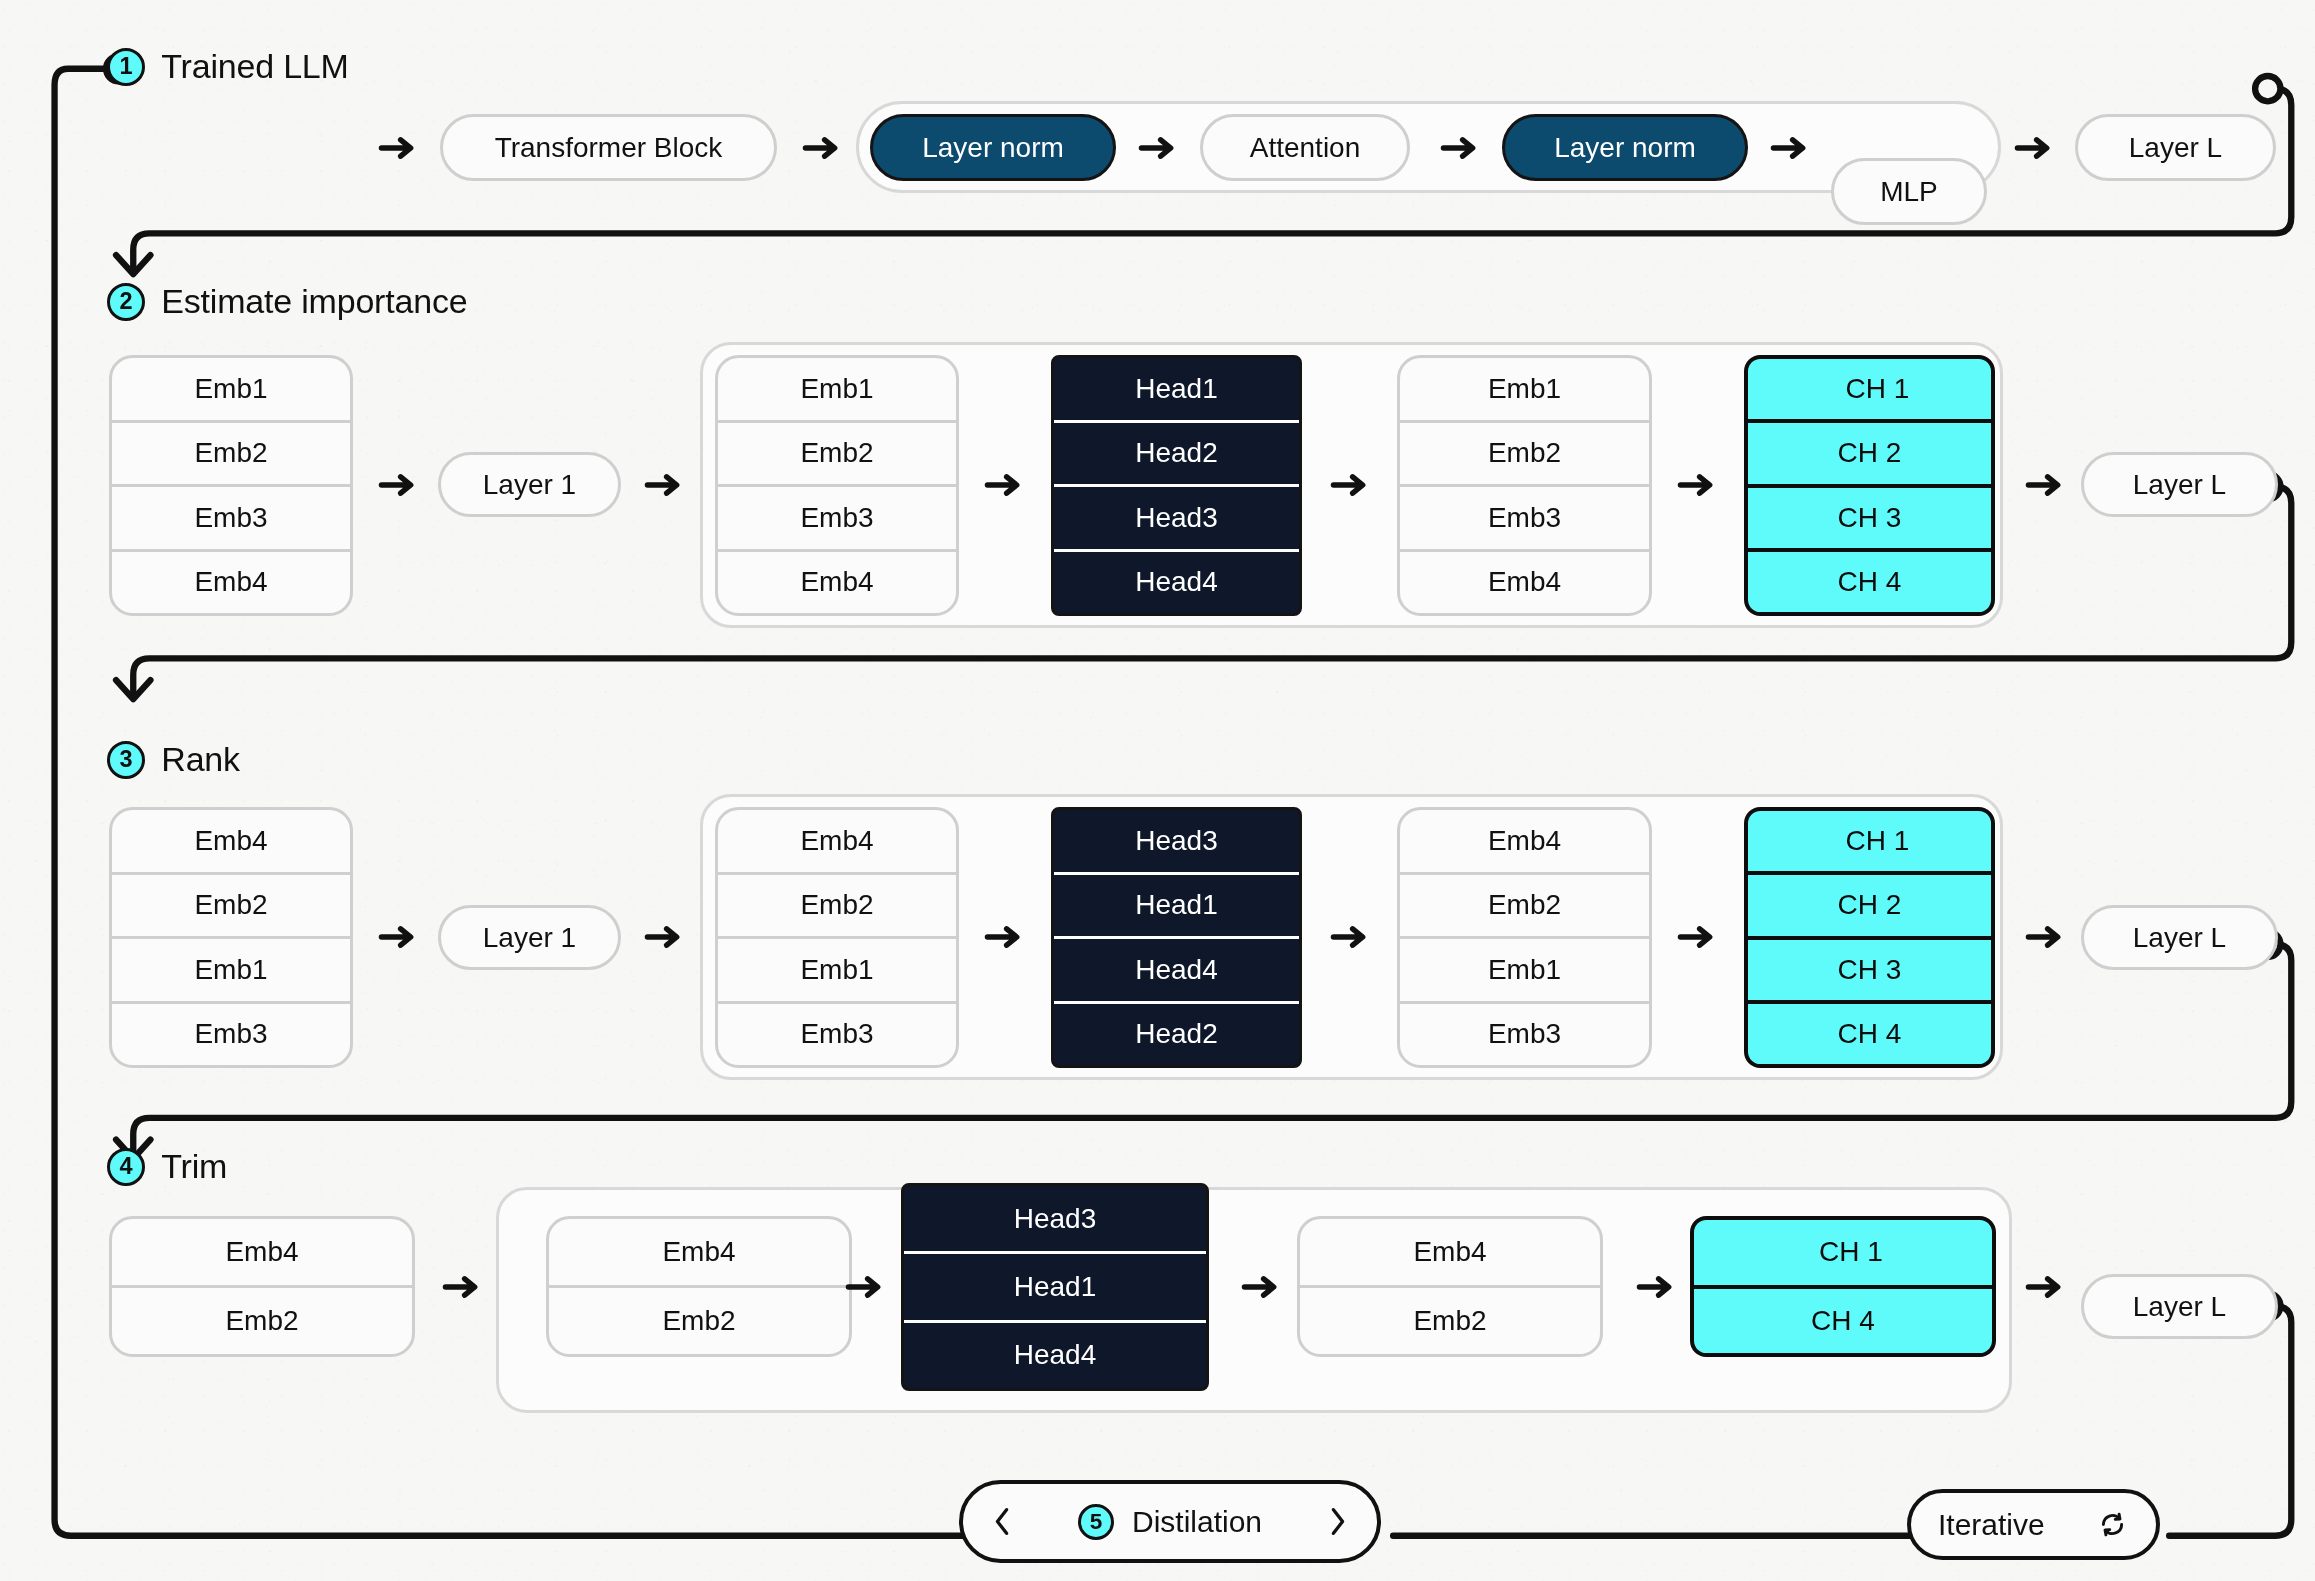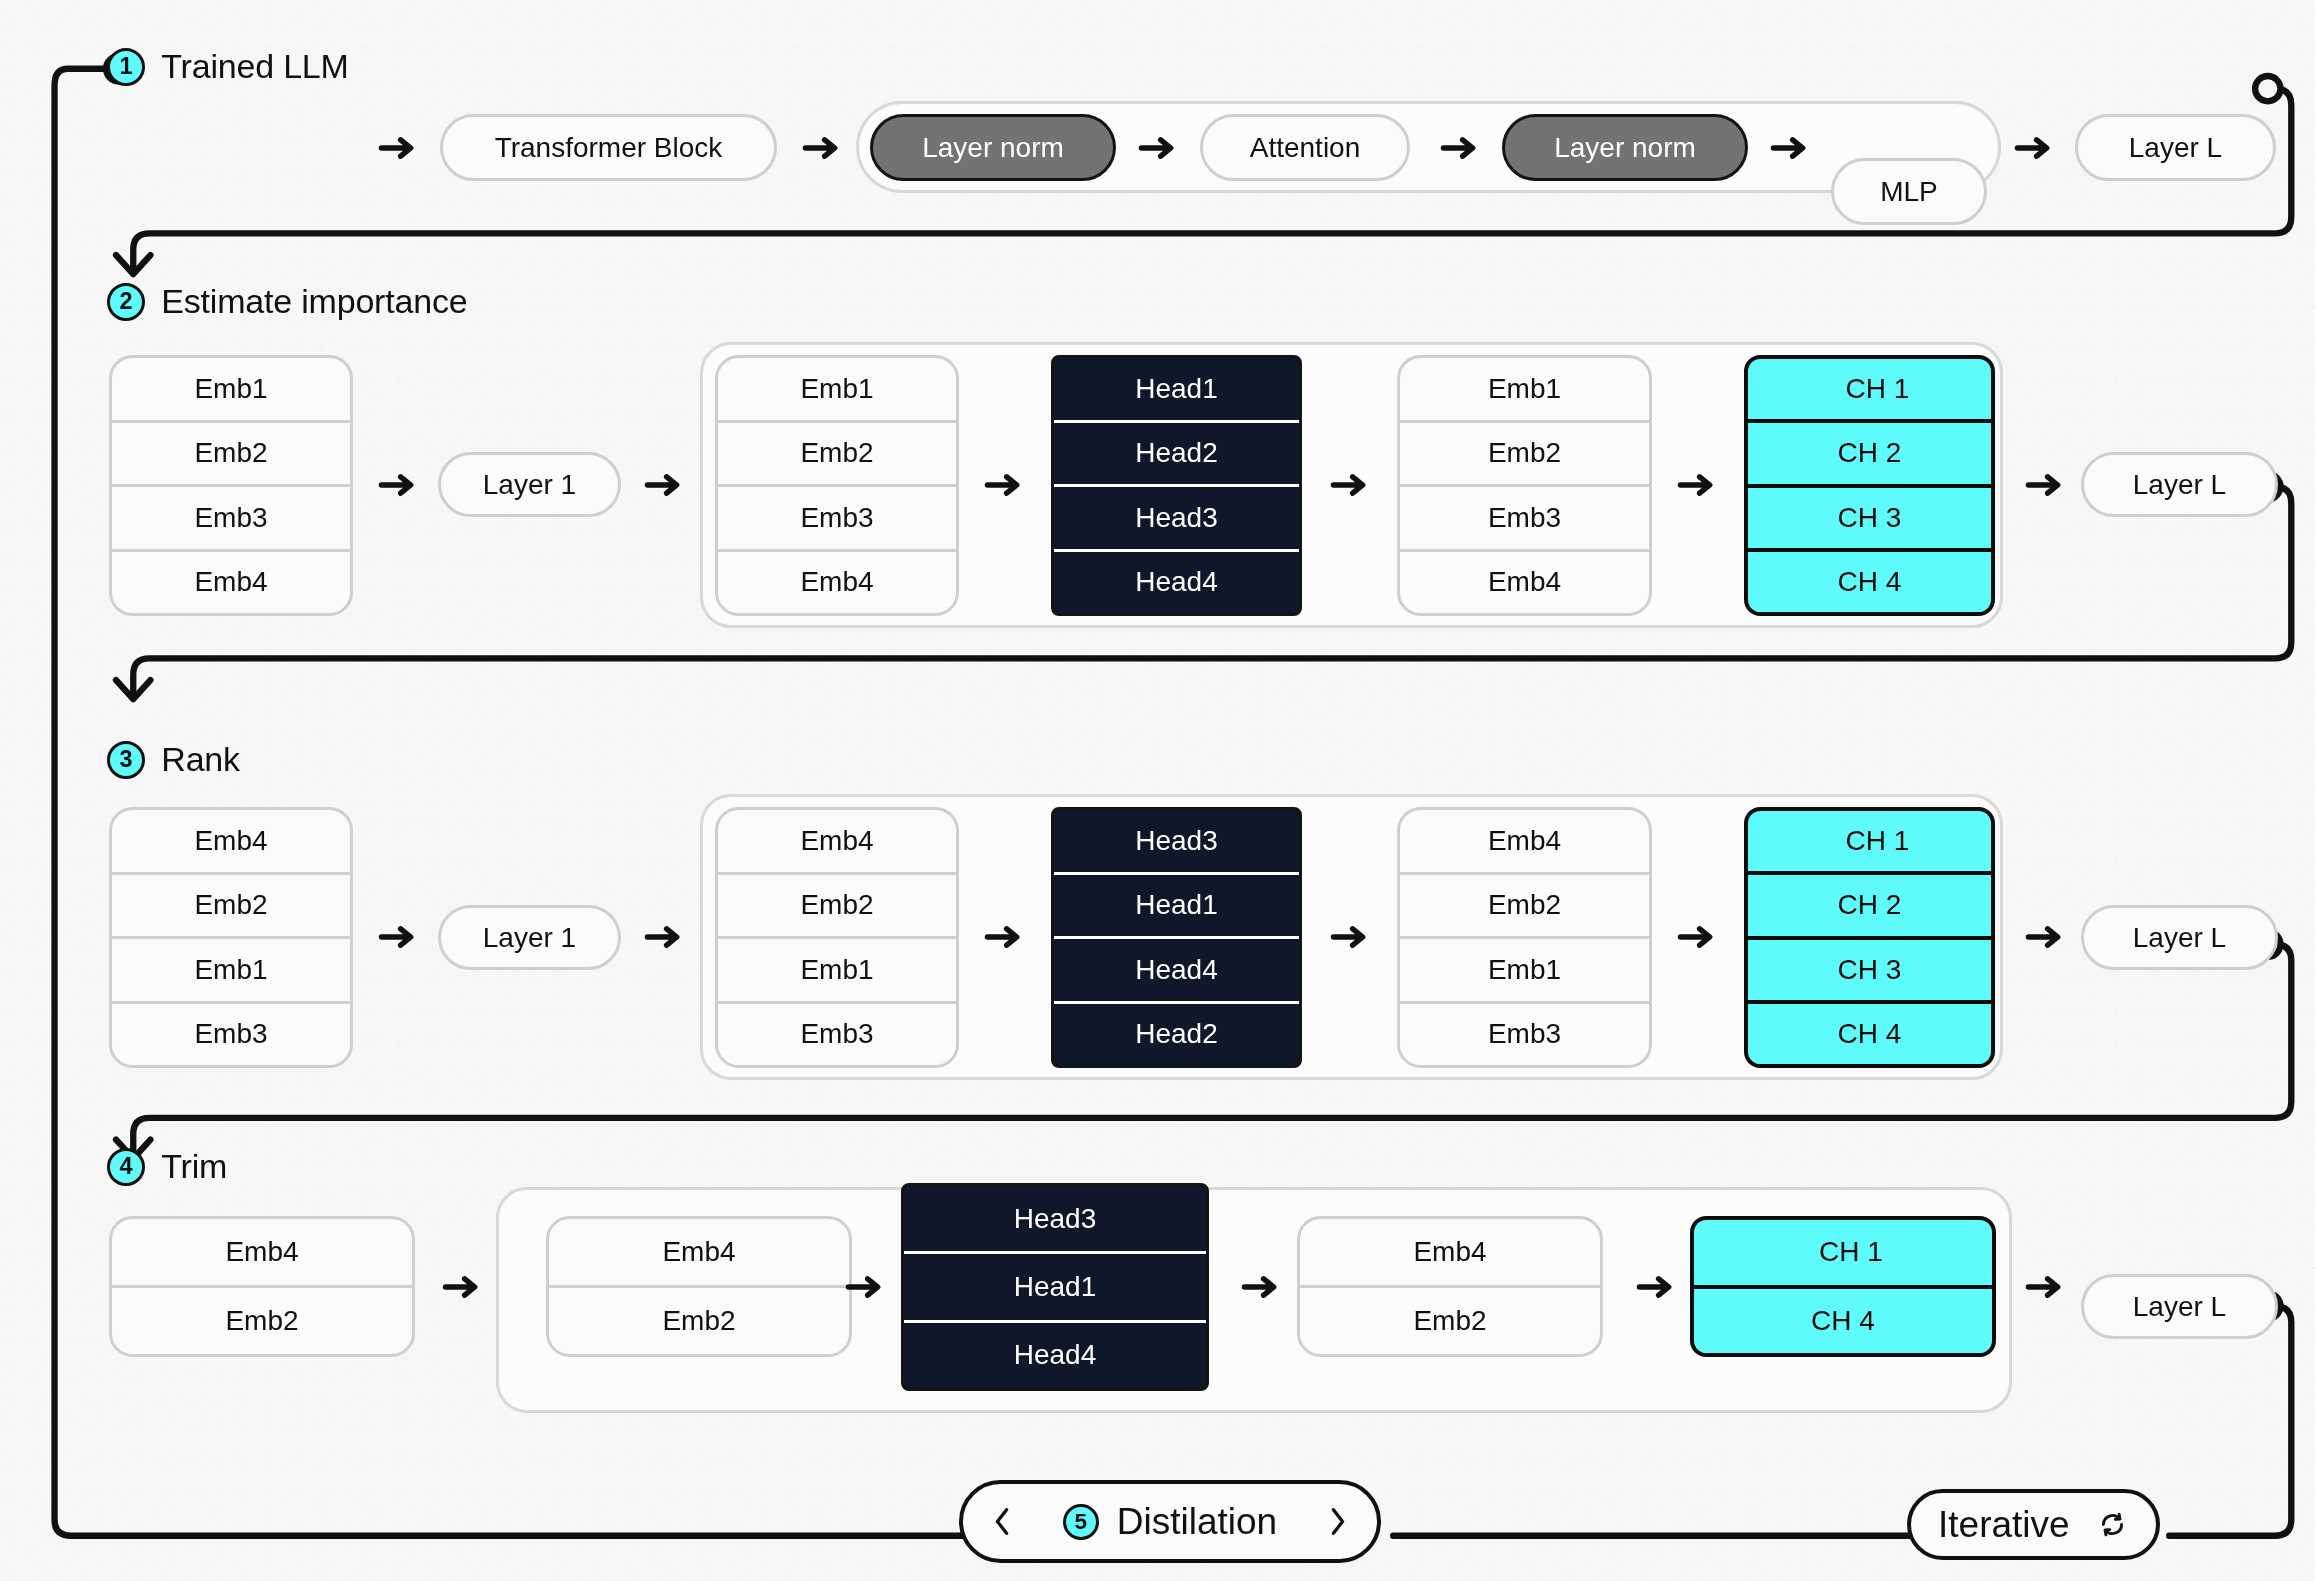--- a/index.html
+++ b/index.html
@@ -41,21 +41,21 @@
   }
   .step-title{font-size:34px;font-weight:500;letter-spacing:-0.2px;white-space:nowrap;}
 
   
   .pill{
     border:3.6px solid #cfcfcf;background:#fbfbfb;border-radius:904px;
     display:flex;align-items:center;justify-content:center;
     font-size:28px;font-weight:400;color:#111;box-sizing:border-box;
     white-space:nowrap;
   }
-  .pill.dark{background:#737373;border-color:#141414;color:#fff;}
+  .pill.dark{background:#0c4a6e;border-color:#141414;color:#fff;}
 
   
   .shell{
     border:3.6px solid #d8d8d8;background:#fcfcfc;border-radius:31px;
     box-sizing:border-box;
   }
 
   
   .stack{
     border:3.6px solid #cfcfcf;border-radius:23.5px;background:#fbfbfb;
@@ -80,21 +80,21 @@
     width:42px;height:42px;display:flex;align-items:center;justify-content:center;
   }
   .arrow svg{display:block;}
 
   
   .barpill{
     border:4.5px solid #111;background:#fbfbfb;border-radius:904px;
     display:flex;align-items:center;box-sizing:border-box;
   }
   .chev{width:31px;display:flex;align-items:center;justify-content:center;color:#111;}
-  .barlabel{font-size:37px;font-weight:400;color:#111;white-space:nowrap;}
+  .barlabel{font-size:30px;font-weight:400;color:#111;white-space:nowrap;}
   .badge-sm{
     width:36px;height:36px;border-radius:50%;background:#5ffbfb;border:3.2px solid #111;
     display:flex;align-items:center;justify-content:center;font-size:22.6px;font-weight:600;
     box-sizing:border-box;flex:none;
   }
   .cycle{width:34px;height:34px;display:flex;align-items:center;justify-content:center;}
 </style>
 </head>
 <body>
 

